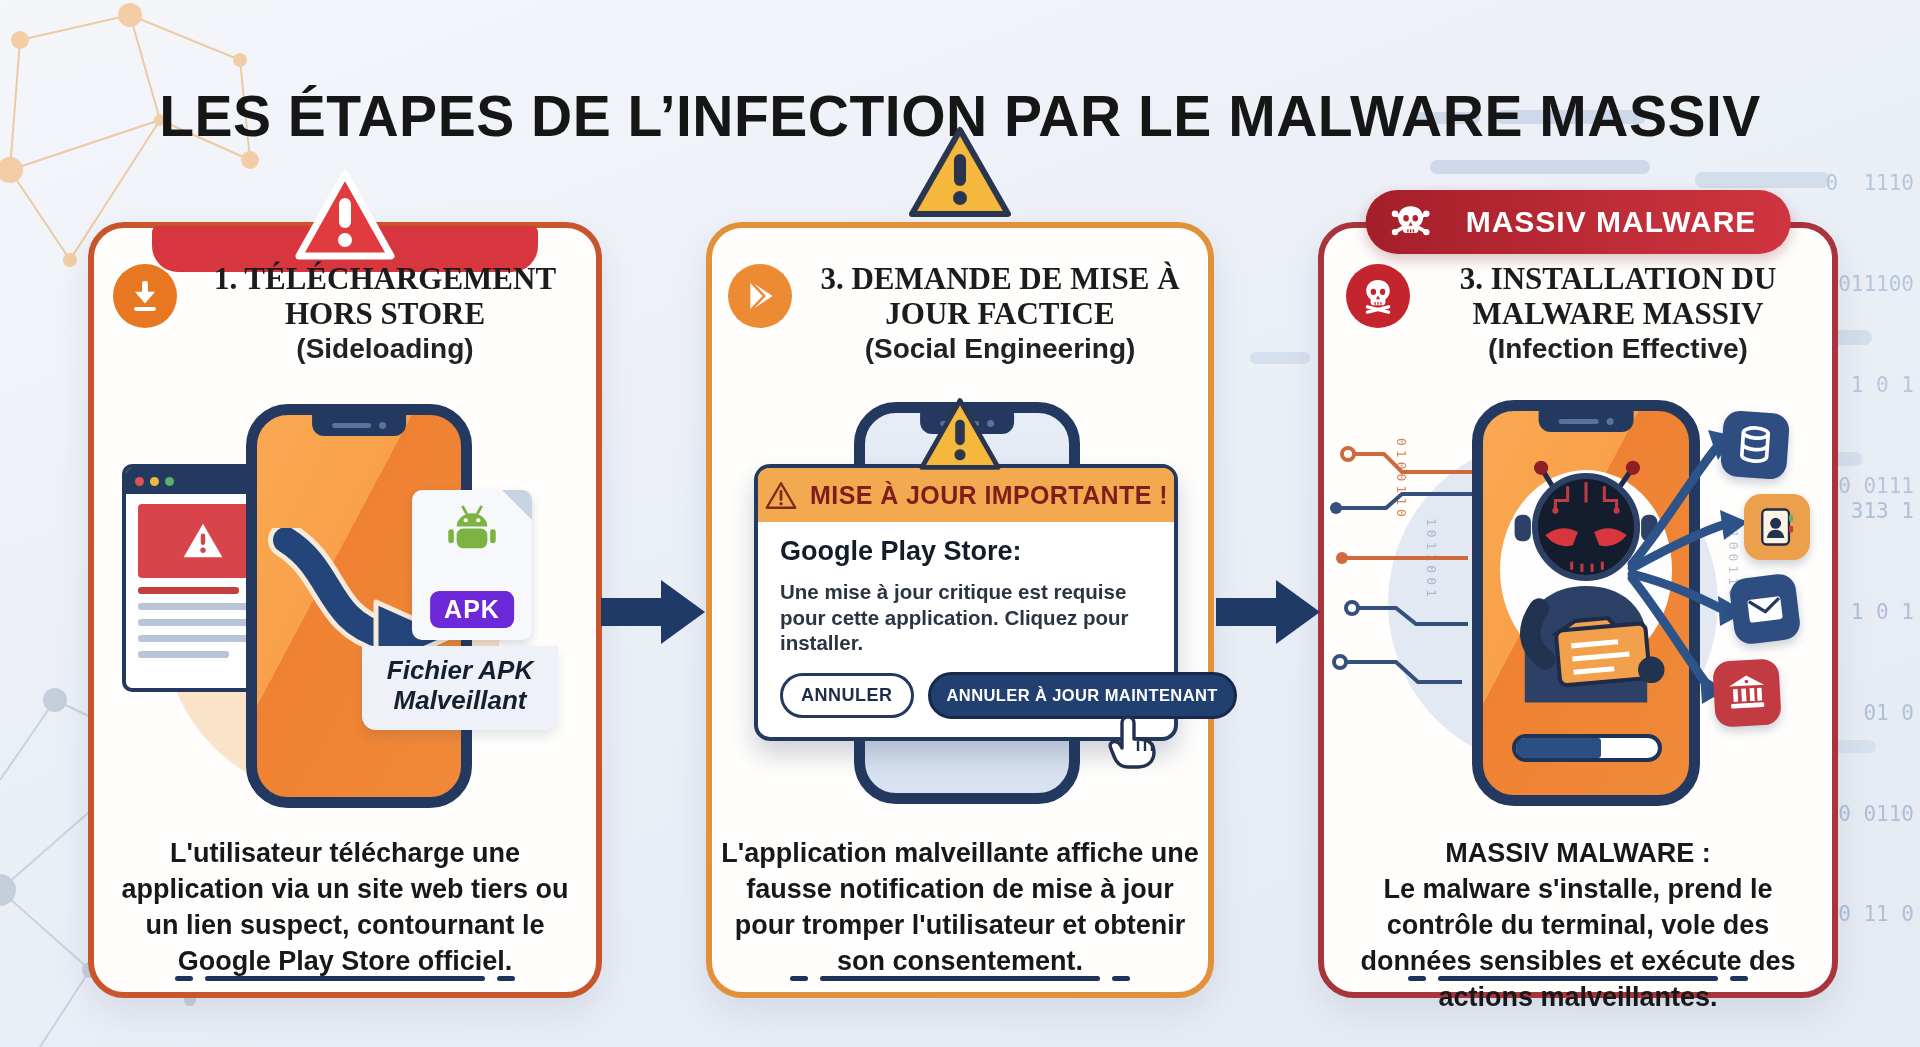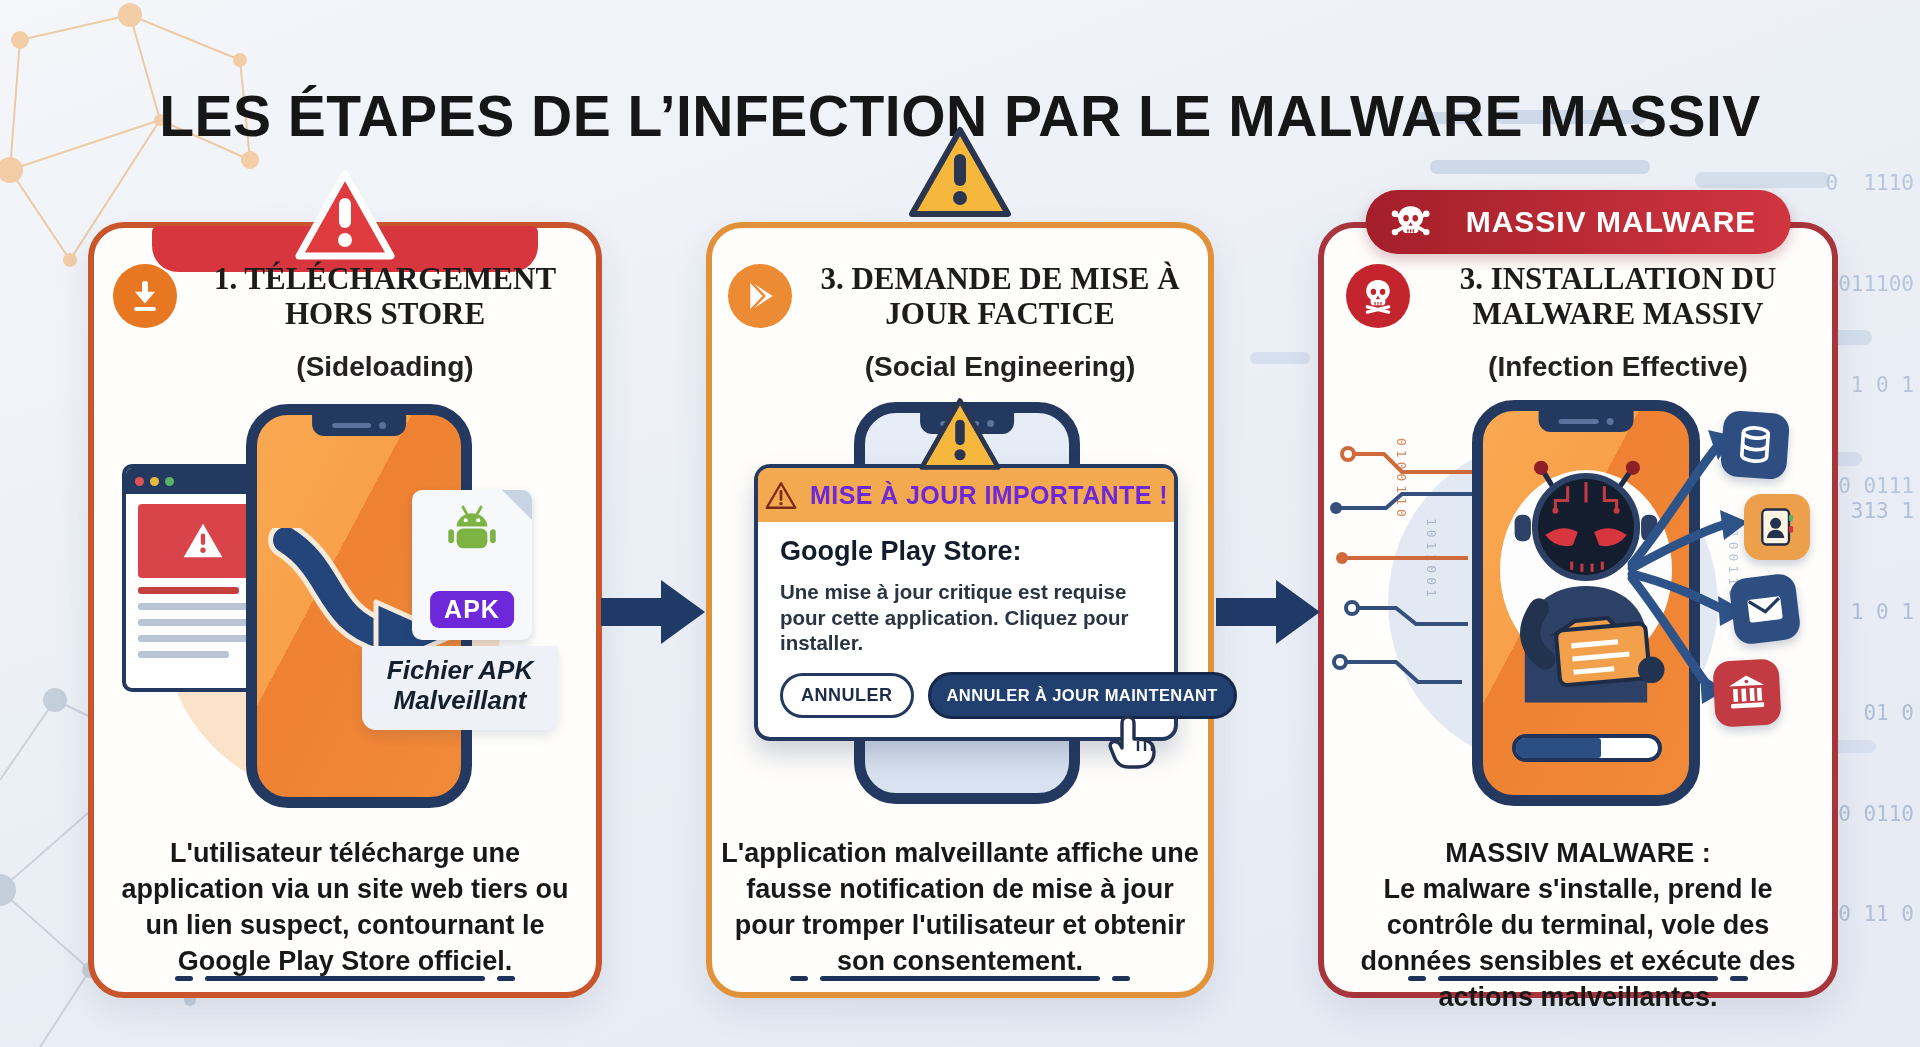--- a/index.html
+++ b/index.html
@@ -33,21 +33,21 @@
 
   
   .phead { position:absolute; top:34px; left:0; width:100%; display:flex; justify-content:center; align-items:flex-start; gap:16px; padding:0 14px; }
   .circle { flex:0 0 64px; width:64px; height:64px; border-radius:50%; display:flex; align-items:center; justify-content:center; margin-top:2px; }
   .circle svg { width:42px; height:42px; }
   .c-orange { background:#e87722; }
   .c-orange2 { background:#ed8b35; }
   .c-red { background:#c4242d; }
   .ptitle { text-align:center; max-width:385px; }
   .ph { font-size:31px; font-weight:800; color:#1c1c1c; line-height:1.12;font-family:Liberation Serif, serif; }
-  .ps { font-size:28px; font-weight:600; color:#222; margin-top:20px; }
+  .ps { font-size:28px; font-weight:600; color:#222; margin-top:2px; }
 
   
   .pdesc { position:absolute; top:608px; left:50%; transform:translateX(-50%); width:478px; text-align:center; font-size:27px; font-weight:600; color:#17181a; line-height:1.33; }
   .pdesc .dtitle { font-weight:800; }
 
   
   .baseline { position:absolute; top:578px; left:50%; transform:translateX(-50%); display:flex; align-items:center; gap:12px; }
   .baseline .dash { width:18px; height:5px; background:#1d3359; border-radius:3px; }
   .baseline .solid { width:280px; height:5px; background:#1d3359; border-radius:3px; }
 
@@ -76,21 +76,21 @@
   .apk { position:absolute; left:318px; top:92px; width:120px; height:150px; background:#f6f8fc; border-radius:10px; box-shadow:0 4px 10px rgba(30,50,90,.18); z-index:5; }
   .apk .fold { position:absolute; top:0; right:0; width:0; height:0; border-top:30px solid #c9d4e2; border-left:30px solid transparent; border-radius:0 10px 0 0; }
   .apk svg { position:absolute; top:10px; left:50%; transform:translateX(-50%); width:72px; height:60px; }
   .apk-label { position:absolute; bottom:12px; left:50%; transform:translateX(-50%); background:#6d28d9; color:#fff; font-weight:800; font-size:25px; padding:4px 14px; border-radius:9px; letter-spacing:1px; }
   .apk-caption { position:absolute; left:268px; top:248px; width:196px; background:#eef2f8; border-radius:0 0 14px 14px; padding:10px 8px 14px; text-align:center; font-size:26px; font-weight:800; color:#15202e; line-height:1.15; z-index:5; box-shadow:0 6px 12px rgba(30,50,90,.12);font-style:italic; }
 
   
   .phone2 { left:142px; top:4px; width:226px; height:402px; z-index:1; }
   .tri-dialog { position:absolute; left:50%; transform:translateX(-50%); top:-4px; width:86px; height:80px; z-index:3; }
   .dialog { position:absolute; left:42px; top:66px; width:424px; background:#fff; border:4px solid #24395f; border-radius:16px; z-index:2; box-shadow:0 14px 26px rgba(30,50,90,.22); }
-  .dlg-head { height:54px; background:#f3a94f; border-radius:11px 11px 0 0; display:flex; align-items:center; justify-content:center; gap:12px; color:#6d28d9; font-weight:800; font-size:25px; letter-spacing:.4px; }
+  .dlg-head { height:54px; background:#f3a94f; border-radius:11px 11px 0 0; display:flex; align-items:center; justify-content:center; gap:12px; color:#7f1d1d; font-weight:800; font-size:25px; letter-spacing:.4px; }
   .dlg-head svg { width:34px; height:31px; }
   .dlg-body { padding:14px 22px 18px; }
   .dlg-app { font-size:27px; font-weight:800; color:#131c2a; }
   .dlg-text { margin-top:12px; font-size:20.5px; font-weight:700; color:#2a3442; line-height:1.25; }
   .dlg-btns { display:flex; gap:14px; margin-top:16px; align-items:center; }
   .btn-cancel { font-family:inherit; background:#fff; border:3.5px solid #24395f; color:#1d2c49; font-weight:800; font-size:18px; padding:9px 18px; border-radius:25px; letter-spacing:.5px; }
   .btn-update { font-family:inherit; background:#21406f; border:3.5px solid #16294a; color:#fff; font-weight:800; font-size:16.5px; padding:11px 16px; border-radius:25px; letter-spacing:.4px; white-space:nowrap; }
   .hand { position:absolute; right:14px; bottom:-34px; width:52px; height:58px; z-index:4; }
 
   

